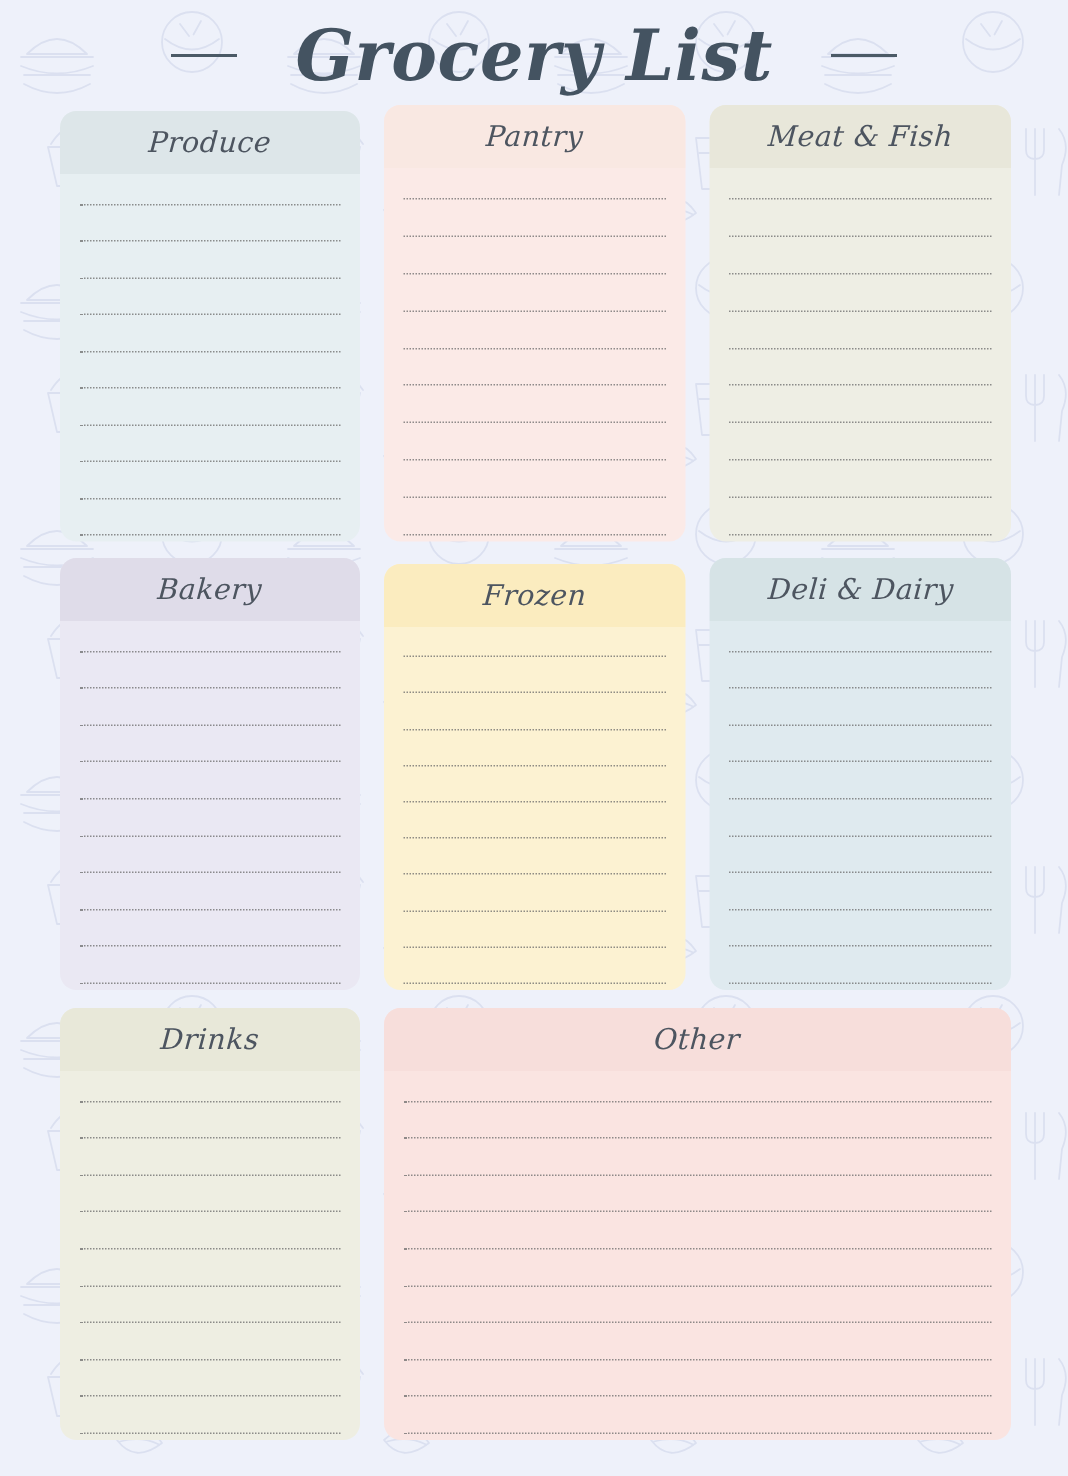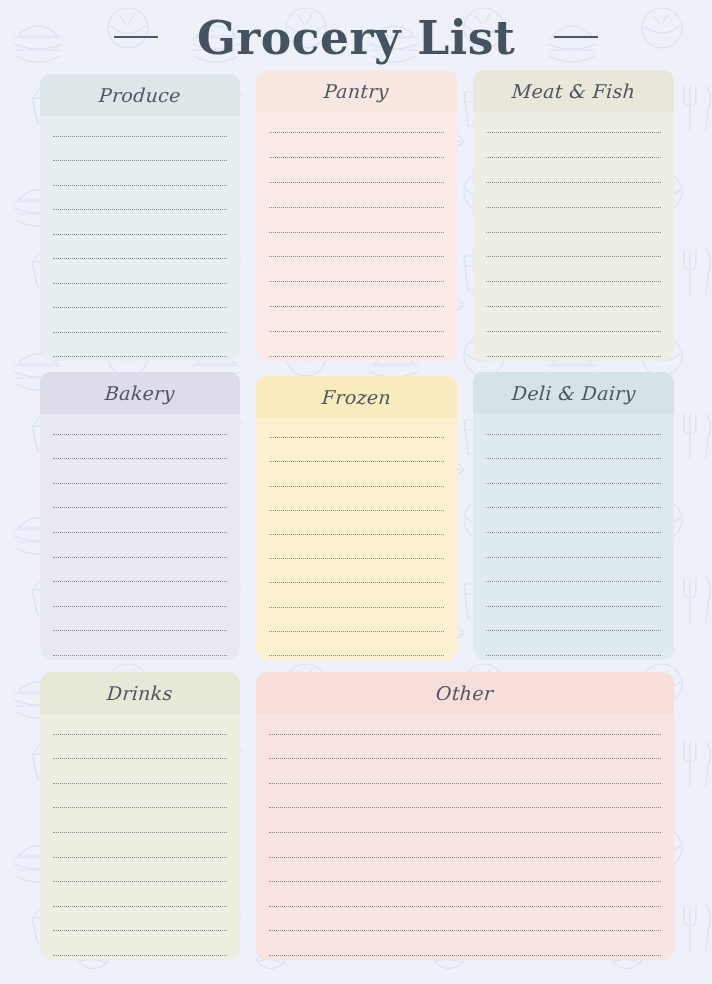--- a/index.html
+++ b/index.html
@@ -36,20 +36,21 @@
   #title-row {
     position: absolute;
     left: 0;
     top: 4px;
     width: 712px;
     height: 66px;
     display: flex;
     align-items: center;
     justify-content: center;
     gap: 34px;
+    font-style: italic;
   }
 
   .title-dash {
     width: 44px;
     height: 0;
     border-top: 2px solid #4b5a66;
     flex: none;
   }
 
   #page-title {

